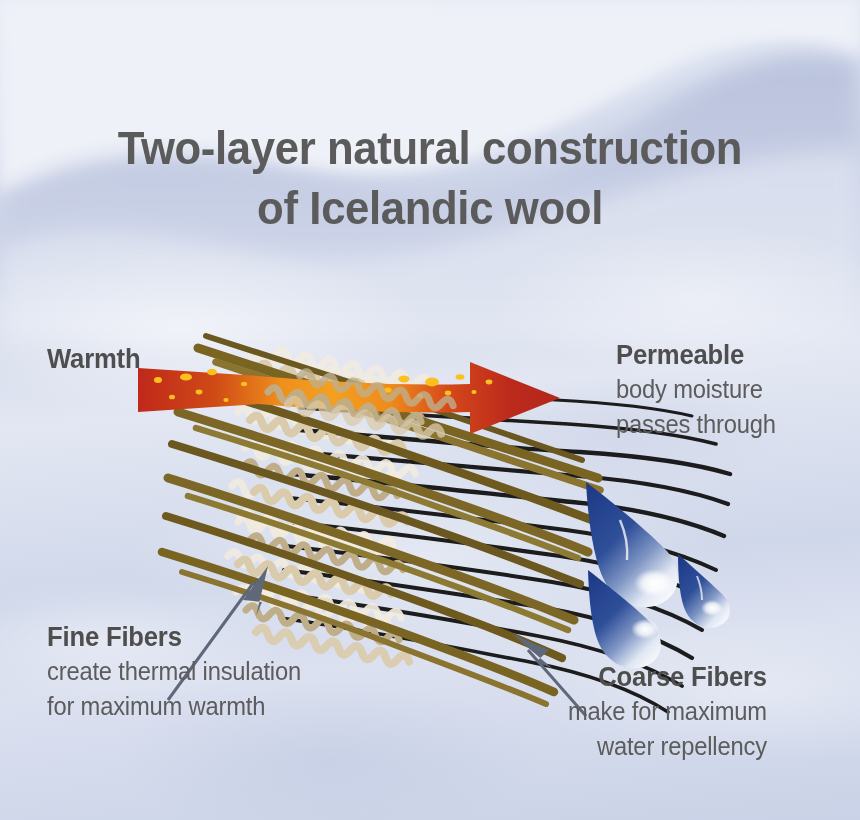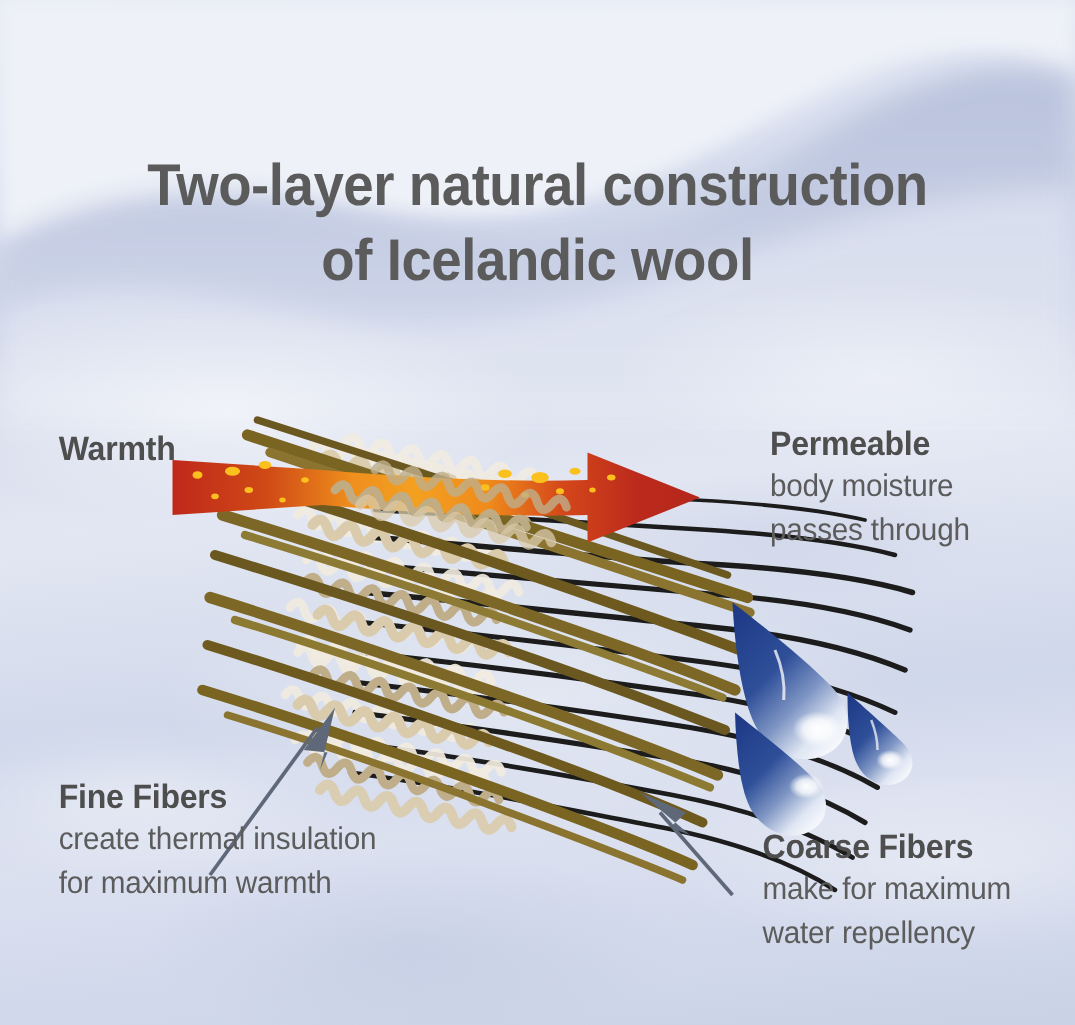--- a/index.html
+++ b/index.html
@@ -72,21 +72,21 @@
     line-height:35px;
     letter-spacing:-.2px;
     transform:scaleX(.95);
     transform-origin:left top;
     white-space:pre-line;
   }
 
   #label-warmth{position:absolute;left:47px;  top:342px;}
   #label-permeable{position:absolute;left:616px;top:338px;}
   #label-fine{position:absolute;left:47px;   top:620px;}
-  #label-coarse{position:absolute;left:610px;top:660px;}
+  #label-coarse{position:absolute;left:568px;top:660px;text-align:right;}
 
   
   #art{position:absolute;left:0;top:0;width:860px;height:820px;}
 </style>
 </head>
 <body>
 
 <div id="infographic">
 
   <div class="bg-layer bg-sky"></div>

